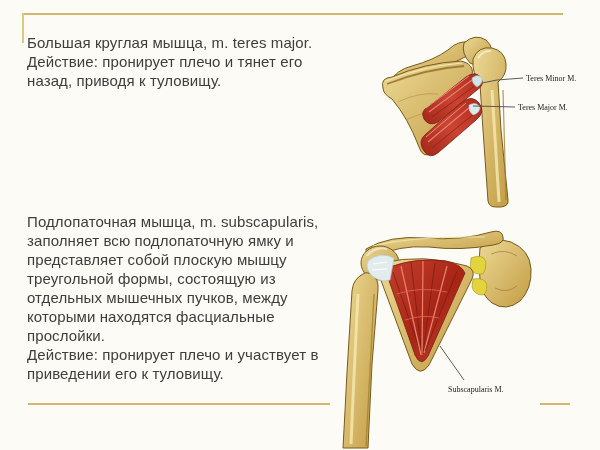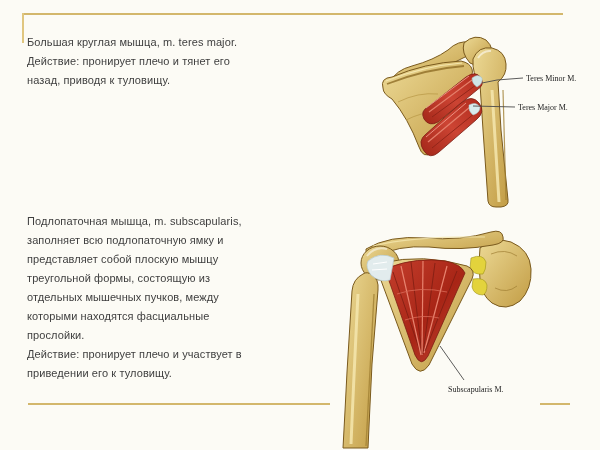--- a/index.html
+++ b/index.html
@@ -11,21 +11,21 @@
   html,body{margin:0;padding:0;}
   body{width:600px;height:450px;overflow:hidden;font-family:"Liberation Sans",sans-serif;}
   .slide{position:relative;width:600px;height:450px;background:var(--slide_bg);overflow:hidden;}
   .rule{position:absolute;background:var(--accent_gold);}
   .rule-top{left:22px;top:13px;width:541px;height:2px;}
   .rule-left{left:22px;top:13px;width:2px;height:30px;background:#e0c67f;}
   .rule-bottom-left{left:28px;top:403px;width:302px;height:2px;}
   .rule-bottom-right{left:540px;top:403px;width:30px;height:2px;}
   .para{
     position:absolute;left:27px;width:345px;margin:0;
-    font-size:11px;line-height:19px;letter-spacing:.1px;
+    font-size:15px;line-height:19px;letter-spacing:.1px;
     color:var(--text_color);white-space:pre-line;
   }
   .p1{top:33px;}
   .p2{top:105px;}
   .p3{top:212px;}
   .fig{position:absolute;}
   .fig-top{left:370px;top:20px;width:230px;height:200px;}
   .fig-bottom{left:335px;top:222px;width:205px;height:228px;}
   .fig text{font-family:"Liberation Serif",serif;font-size:8px;fill:var(--label_color);}
 </style>

